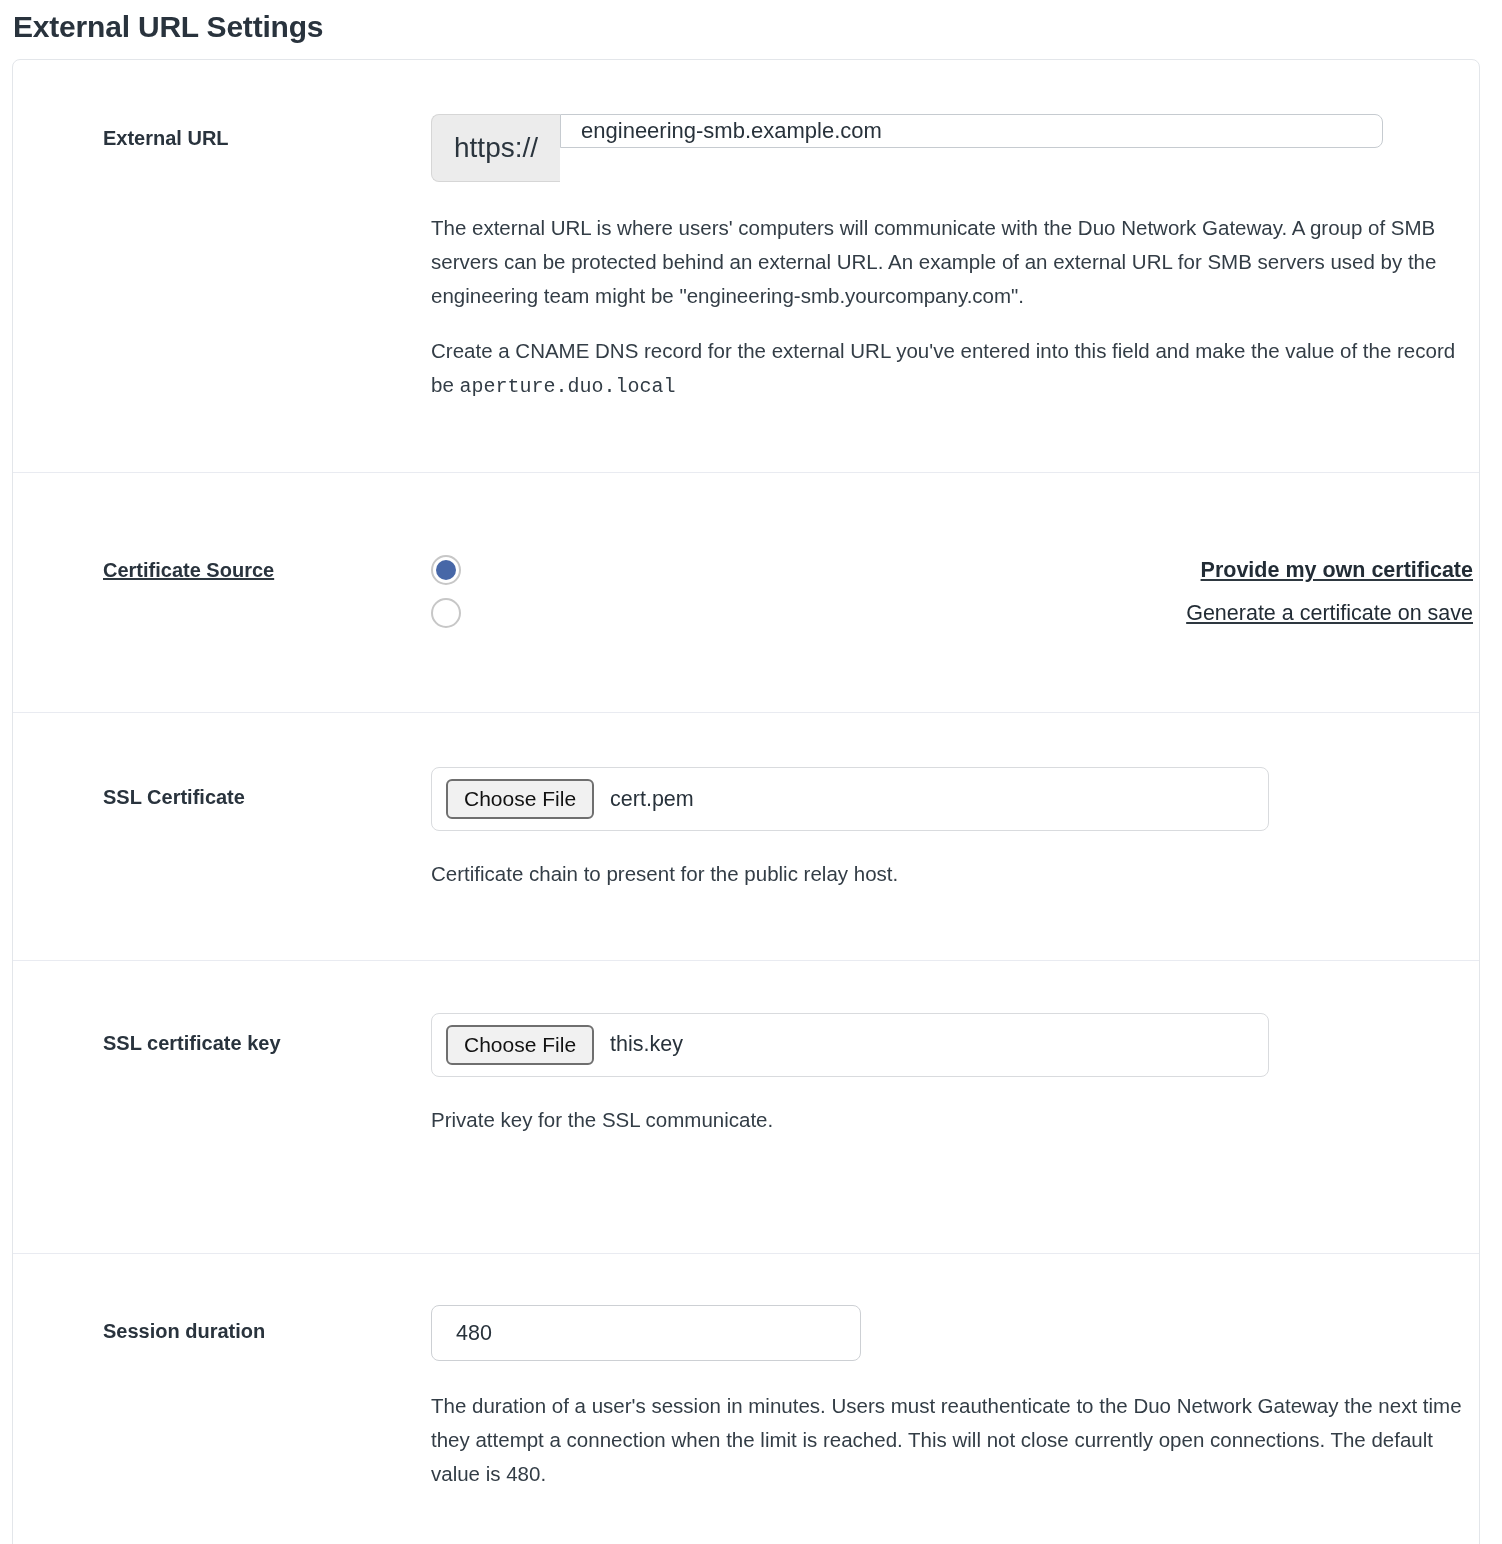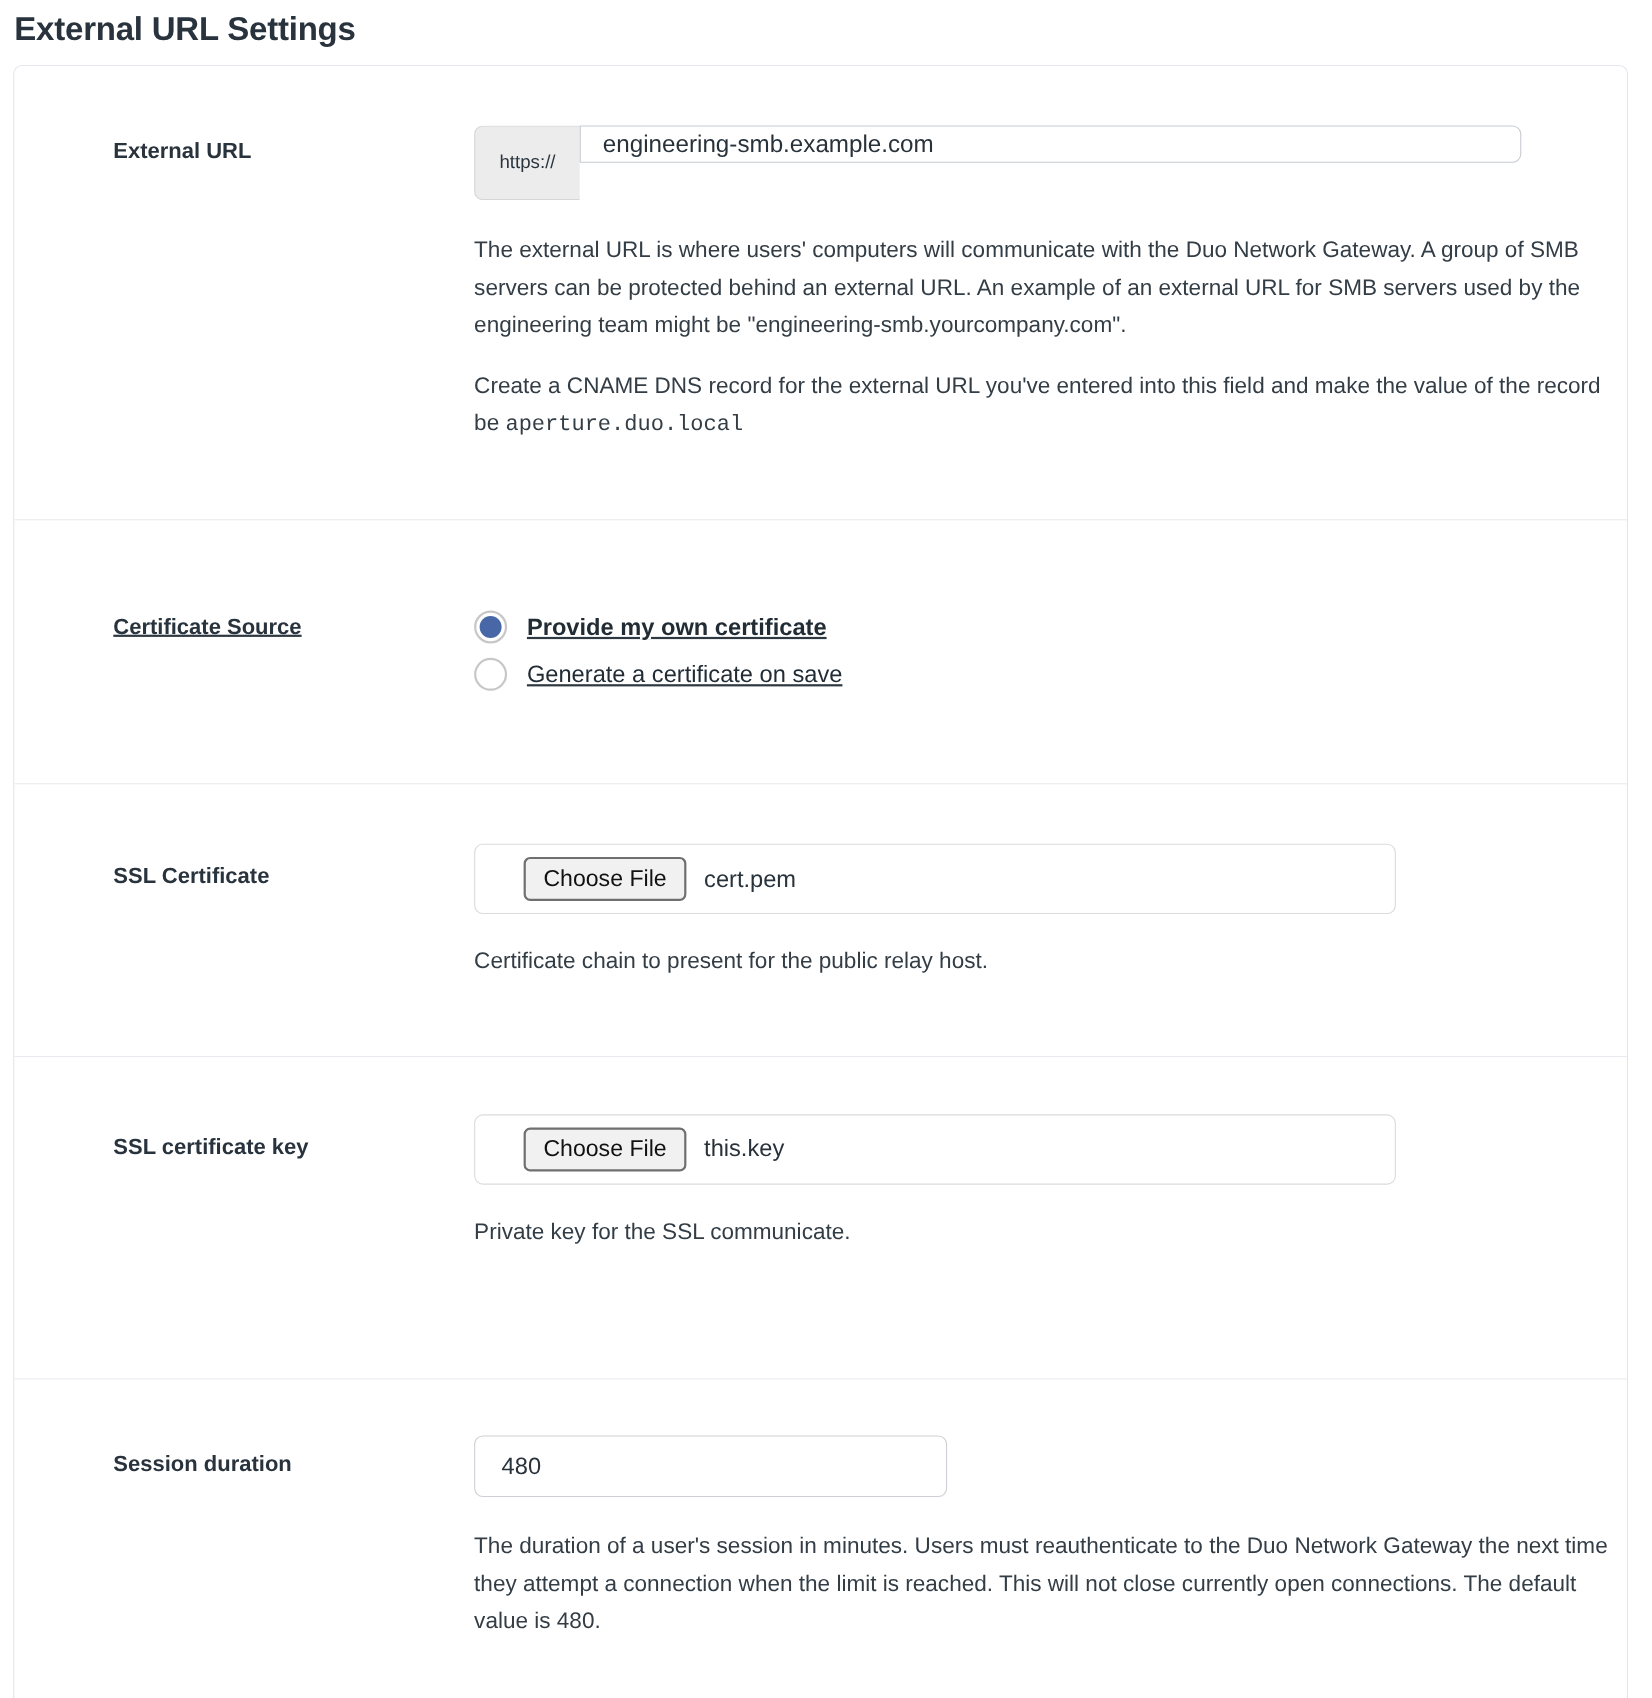--- a/index.html
+++ b/index.html
@@ -52,21 +52,21 @@
   .input-group { display: flex; width: 952px; }
   .ig-addon {
     background: #ececec;
     border: 1px solid #d6d6d6;
     border-right: none;
     border-radius: 8px 0 0 8px;
     padding: 0 22px;
     height: 68px;
     display: flex;
     align-items: center;
-    font-size: 17px;
+    font-size: 28px;
     color: #2b353e;
     box-sizing: border-box;
   }
   .ig-input {
     flex: 1 1 auto;
     min-width: 0;
     height: 34px;
     border: 1px solid #c6cbd0;
     border-radius: 0 8px 8px 0;
     font-size: 22px;
@@ -84,21 +84,21 @@
     color: #333d46;
   }
   .row-external .help { max-width: 1065px; margin-top: 29px; }
   .row-external .help + .help { margin-top: 20px; }
   .mono {
     font-family: "Liberation Mono", monospace;
     font-size: 20px;
   }
 
   
-  .radio-option { display: flex; align-items: center; cursor: pointer; }
+  .radio-option { display: flex; align-items: center; cursor: pointer; justify-content: space-between; }
   .radio-option + .radio-option { margin-top: 13px; }
   .radio-circle {
     width: 30px; height: 30px;
     flex: 0 0 30px;
     border-radius: 50%;
     border: 2px solid #c7c7c7;
     background: #ffffff;
     box-sizing: border-box;
     display: flex; align-items: center; justify-content: center;
     margin-right: 18px;
@@ -122,21 +122,20 @@
     font-family: "Liberation Sans", sans-serif;
     font-size: 21px;
     color: #121212;
     background: #f1f1f1;
     border: 2px solid #6f6f6f;
     border-radius: 6px;
     padding: 0 16px;
     height: 40px;
     line-height: 36px;
     cursor: pointer;
-    margin-left: 30px;
   }
   .filename { margin-left: 16px; font-size: 21.5px; color: #28323b; }
   .file-help { margin-top: 26px; }
 
   
   .session-input {
     width: 430px; height: 56px;
     border: 1px solid #cdd0d4;
     border-radius: 8px;
     font-size: 21.5px;

